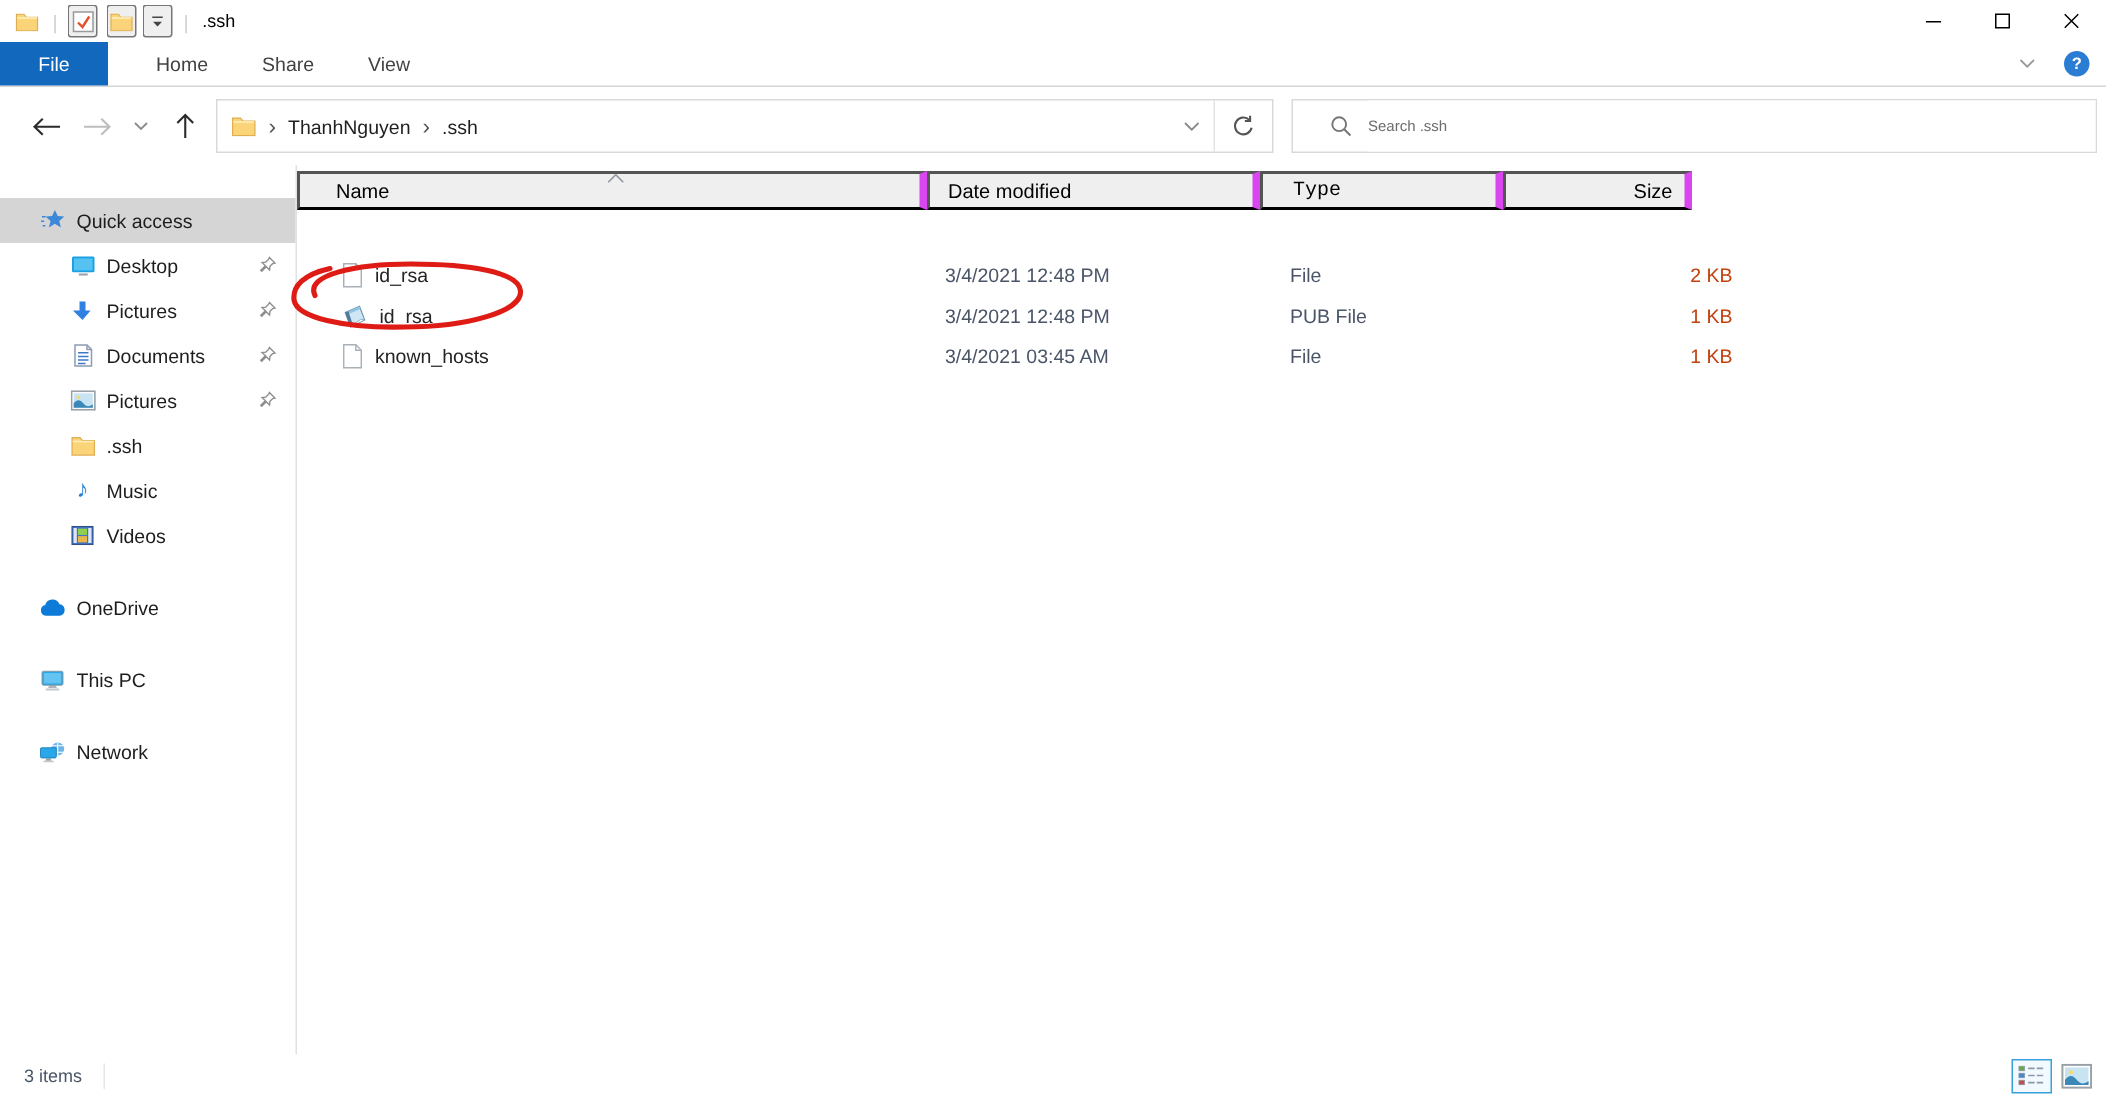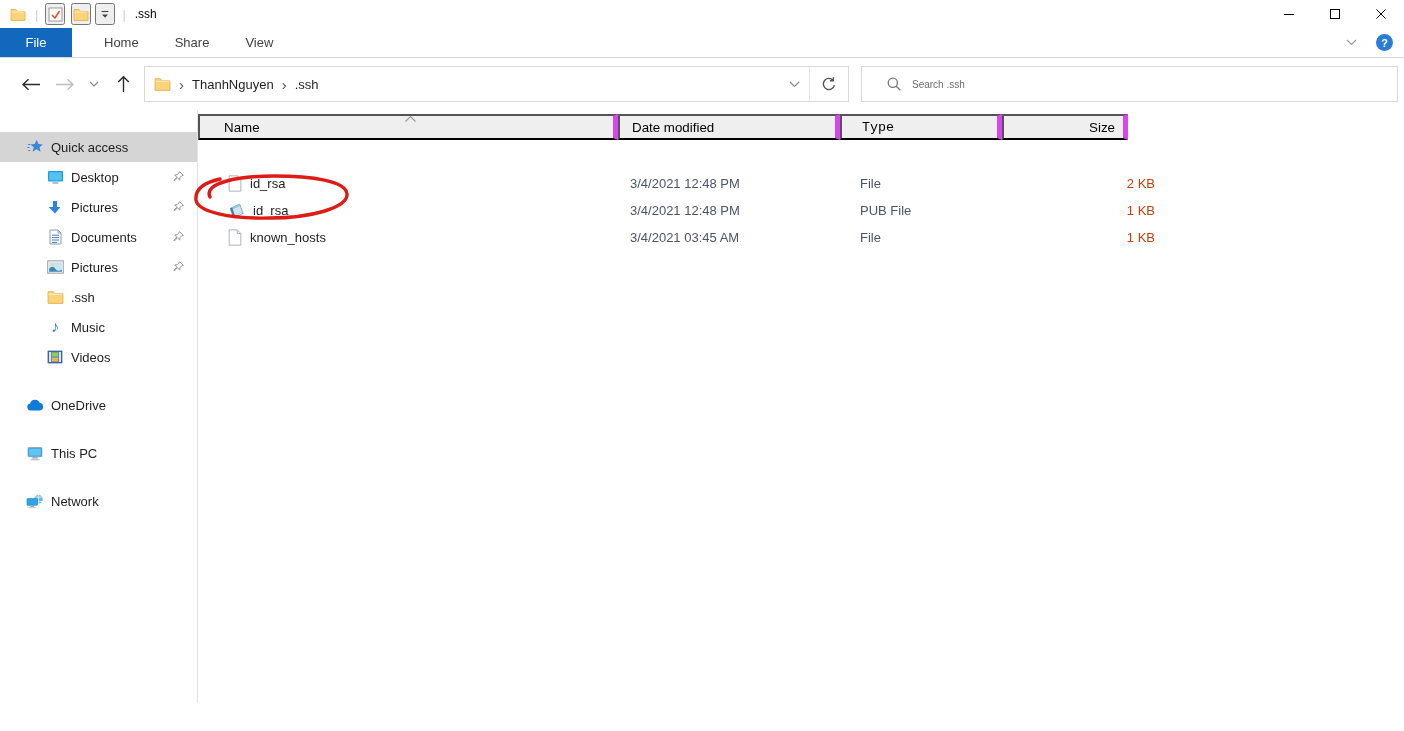--- a/index.html
+++ b/index.html
@@ -397,13 +397,35 @@
           <span class="cell size">1 KB</span>
         </div>
       </div>
     </div>
   </div>
 
   <svg class="annotation" width="166" height="52" viewBox="0 0 166 52">
     <path d="M22 26 C15 12 50 5 86 5 C124 5 158 10 159 23 C160 37 122 47 82 47 C42 48 10 41 8 29 C7 20 14 12 32 8" fill="none" stroke="#df1b16" stroke-width="3.4" stroke-linecap="round"></path>
   </svg>
 
+  <div class="statusbar">
+    <span class="status-count">3 items</span>
+    <span class="status-sep"></span>
+    <div class="view-btns">
+      <button class="view-btn active">
+        <svg width="19" height="16" viewBox="0 0 20 16">
+            <rect x="1" y="1.5" width="4" height="3.2" fill="#6aa84f" stroke="#8a98a8" stroke-width=".5"></rect>
+            <rect x="1" y="6.4" width="4" height="3.2" fill="#4a86c8" stroke="#8a98a8" stroke-width=".5"></rect>
+            <rect x="1" y="11.3" width="4" height="3.2" fill="#c0504d" stroke="#8a98a8" stroke-width=".5"></rect>
+            <path d="M7.5 3h4.5M13.5 3h4.5M7.5 8h4.5M13.5 8h4.5M7.5 13h4.5M13.5 13h4.5" stroke="#8a98a8" stroke-width="1.1"></path>
+          </svg>
+      </button>
+      <button class="view-btn">
+        <svg width="21" height="17" viewBox="0 0 16 13">
+            <rect x=".7" y=".7" width="14.6" height="11.6" fill="#fff" stroke="#98a0a8"></rect>
+            <rect x="2" y="2" width="12" height="9" fill="#c8e4f2"></rect>
+            <path d="M2 8.3c2-2.6 4-2.6 6 0s4 2.1 6 .6V11H2z" fill="#3b88b8"></path>
+            <circle cx="5" cy="4.4" r="1.1" fill="#f3dc6b"></circle>
+          </svg>
+      </button>
+    </div>
+  </div>
 </div>
 
 </body></html>

